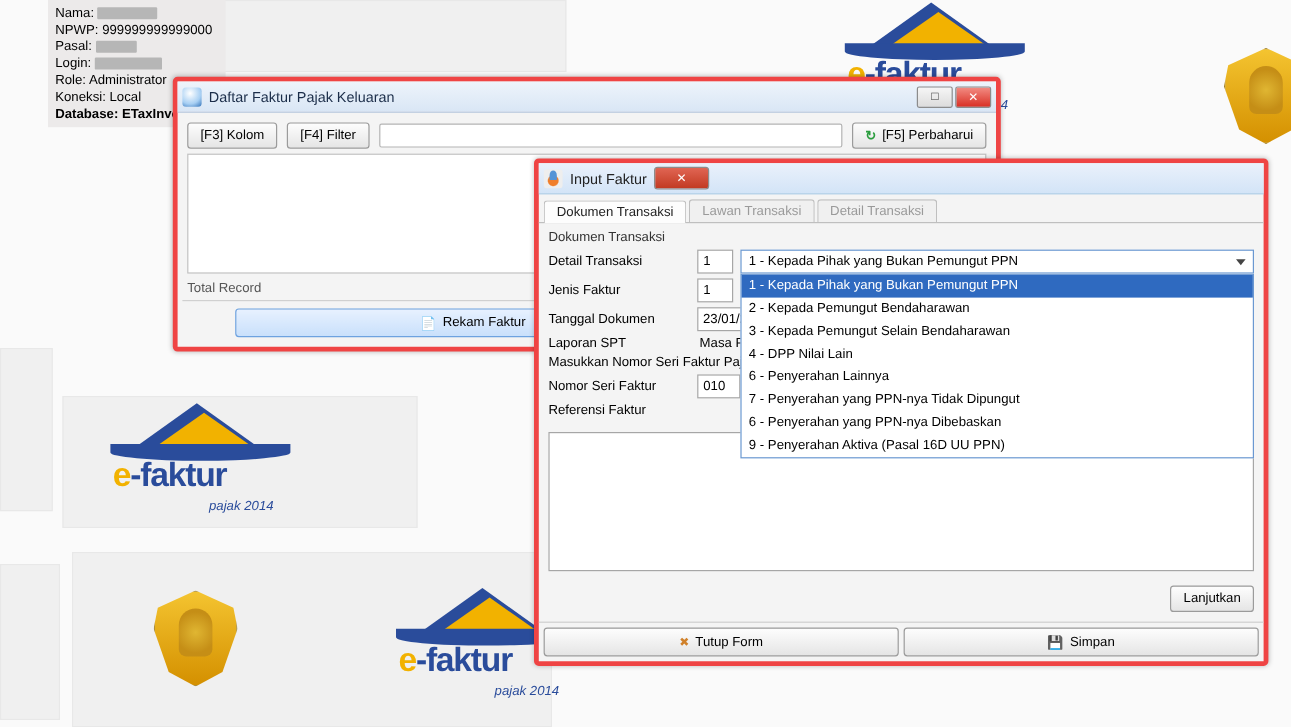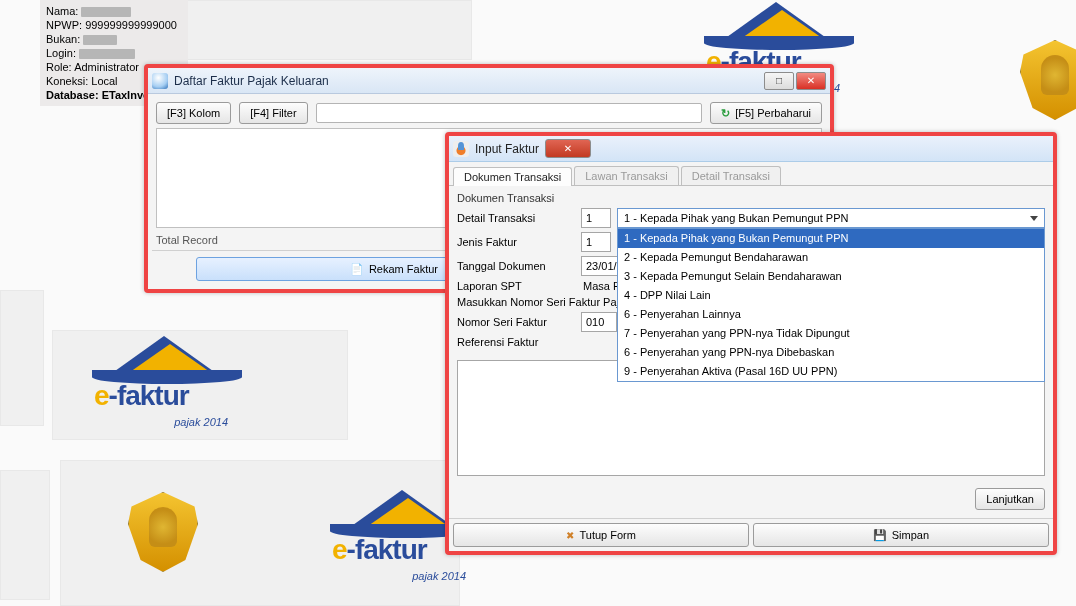--- a/index.html
+++ b/index.html
@@ -313,21 +313,21 @@
 <div style="position:absolute; top:492px; left:128px;">
     <div class="emblem"></div>
   </div>
 <div style="position:absolute; top:40px; left:1020px;">
     <div class="emblem"></div>
   </div>
 
 <div class="info-panel">
   <div><span>Nama:</span> <span class="mask" style="width:50px"></span></div>
   <div><span>NPWP:</span> <span>999999999999000</span></div>
-  <div><span>Bukan:</span> <span class="mask" style="width:34px"></span></div>
+  <div><span>Pasal:</span> <span class="mask" style="width:34px"></span></div>
   <div><span>Login:</span> <span class="mask" style="width:56px"></span></div>
   <div><span>Role:</span> <span>Administrator</span></div>
   <div><span>Koneksi:</span> <span>Local</span></div>
   <div><b><span>Database:</span> <span>ETaxInvoice</span></b></div>
 </div>
 
 <div class="win" style="top:64px; left:144px; width:690px;">
   <div class="win-title">
     <div class="icon"></div>
     <div class="ttl">Daftar Faktur Pajak Keluaran</div>

